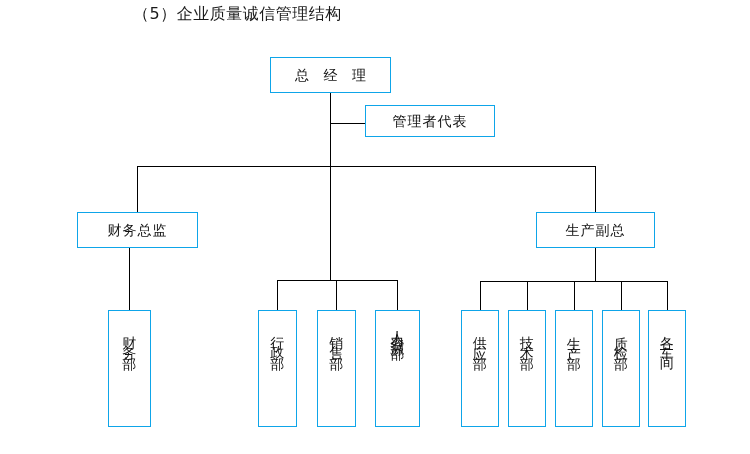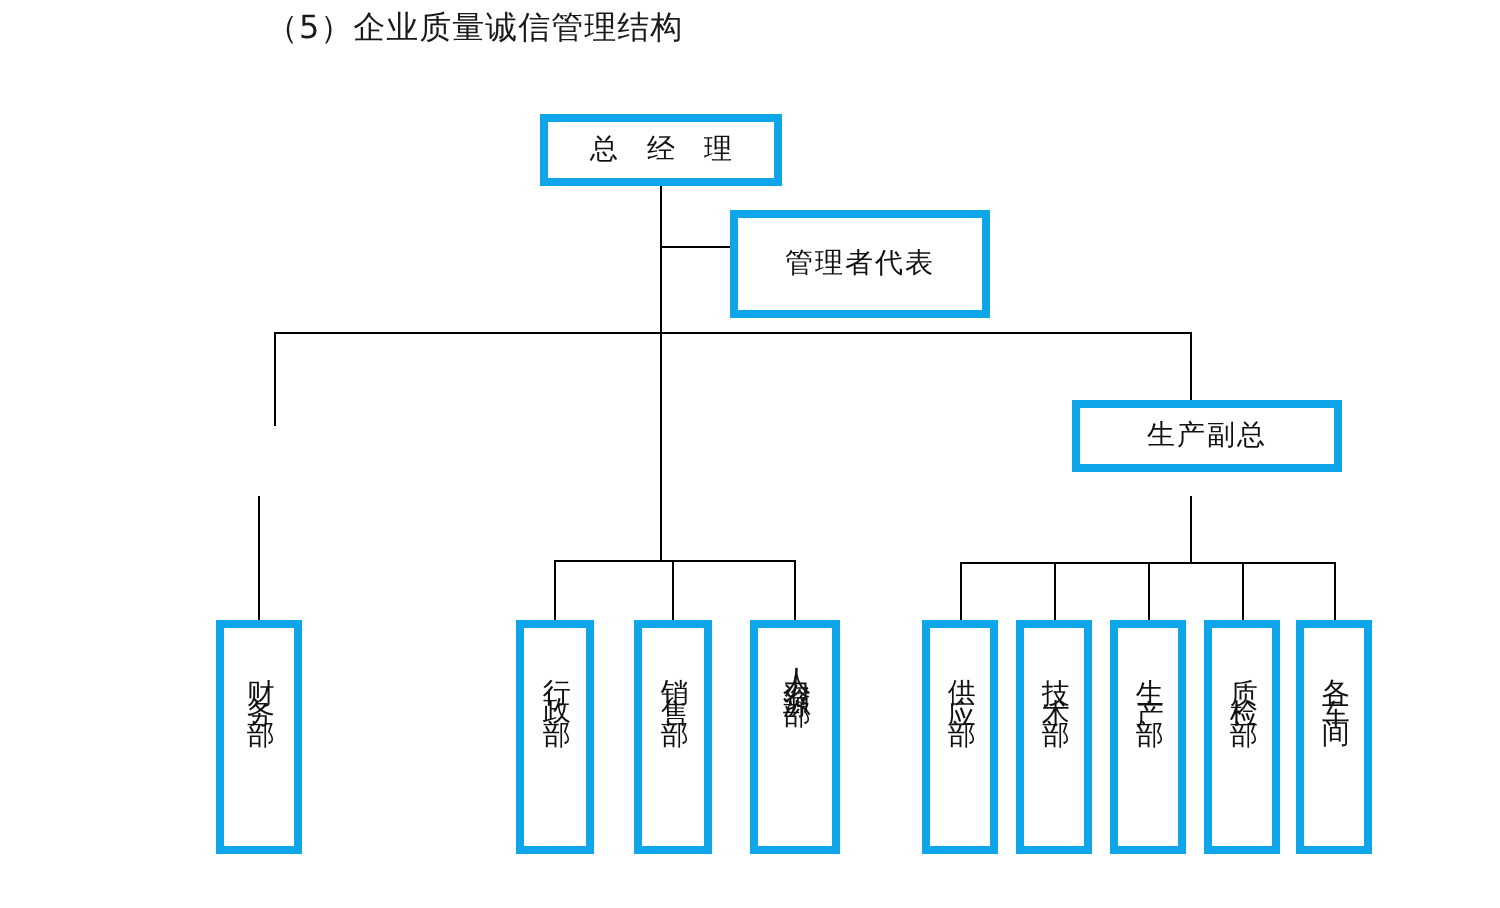--- a/index.html
+++ b/index.html
@@ -32,21 +32,21 @@
     line-height: 22px;
     letter-spacing: 0.5px;
     white-space: nowrap;
     color: #1a1a1a;
     text-align: center;
   }
 
   
   .box {
     position: absolute;
-    border: 4px solid #0ea5e9;
+    border: 1px solid #0ea5e9;
     background: #ffffff;
     box-sizing: border-box;
     display: flex;
     align-items: center;
     justify-content: center;
     z-index: 2;
   }
 
   .box-label {
     font-size: 14px;
@@ -125,26 +125,29 @@
   <div class="vline" style="left:480px; top:281px; height:30px;"></div>
   <div class="vline" style="left:527px; top:281px; height:30px;"></div>
   <div class="vline" style="left:574px; top:281px; height:30px;"></div>
   <div class="vline" style="left:621px; top:281px; height:30px;"></div>
   <div class="vline" style="left:667px; top:281px; height:30px;"></div>
 
   <div class="box h spaced" style="left:270px; top:57px; width:121px; height:36px;">
     <span class="box-label">总 经 理</span>
   </div>
 
-  <div class="box h" style="left:365px; top:105px; width:130px; height:54px;align-items:center;">
+  <div class="box h" style="left:365px; top:105px; width:130px; height:32px;align-items:center;">
     <span class="box-label">管理者代表</span>
   </div>
 
+  <div class="box h" style="left:77px; top:212px; width:121px; height:36px;">
+    <span class="box-label">财务总监</span>
+  </div>
 
-  <div class="box h" style="left:536px; top:200px; width:135px; height:36px;">
+  <div class="box h" style="left:536px; top:212px; width:119px; height:36px;">
     <span class="box-label">生产副总</span>
   </div>
 
   <div class="box v" style="left:108px; top:310px; width:43px; height:117px;">
     <span class="box-label">财务部</span>
   </div>
 
   <div class="box v" style="left:258px; top:310px; width:39px; height:117px;">
     <span class="box-label">行政部</span>
   </div>

